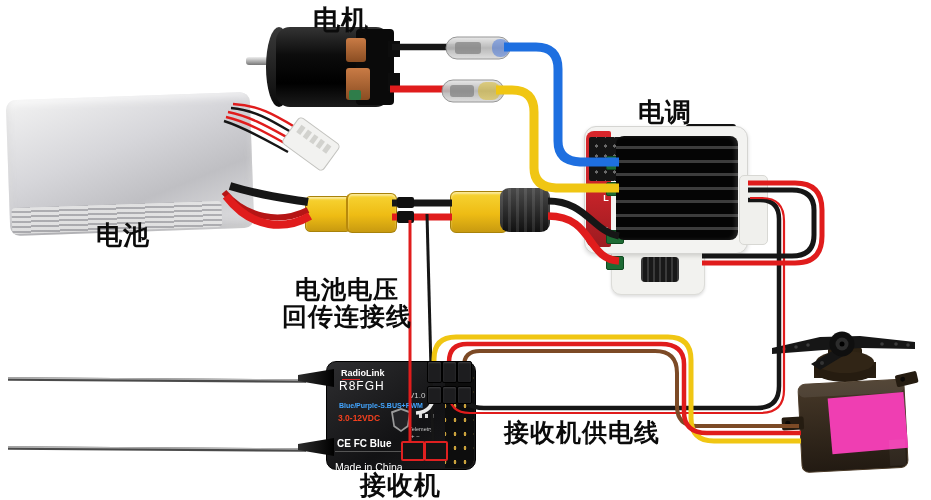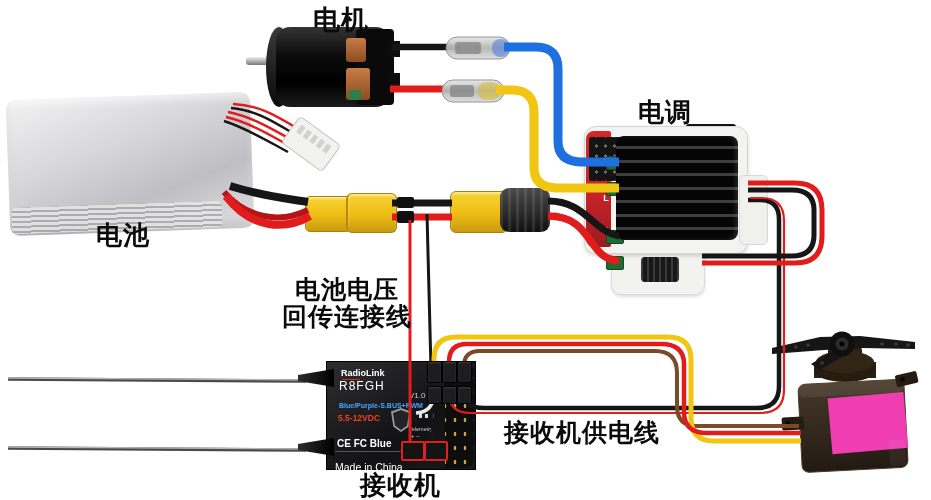--- a/index.html
+++ b/index.html
@@ -43,21 +43,21 @@
     background:repeating-linear-gradient(180deg,#050505 0 10.5px,#3d3d3d 10.5px 13.5px);
     box-shadow:inset -3px 0 4px rgba(255,255,255,.12);}
   .pad{background:#1e6b34;border:1px solid #0f4a20;border-radius:2px;width:16px;height:12px;}
   
   .xt{background:linear-gradient(180deg,#f7d433,var(--xt60-yellow) 55%,#c89a10);
     border:1px solid #a8820a;box-shadow:inset 0 2px 2px rgba(255,255,255,.5);}
   .xt-cap{left:500px;top:188px;width:50px;height:44px;border-radius:9px;
     background:linear-gradient(180deg,#4a4a4a,#101010);
     background-image:repeating-linear-gradient(90deg,rgba(255,255,255,.1) 0 3px,transparent 3px 8px),linear-gradient(180deg,#4a4a4a,#101010);}
   
-  .rx-body{left:326px;top:361px;width:148px;height:107px;border-radius:0;
+  .rx-body{left:326px;top:361px;width:148px;height:107px;border-radius:10px;
     background:linear-gradient(145deg,#2e2e30,#121214 60%,#1a1a1c);border:1px solid #000;color:#fff;}
   .rx-body div{position:absolute;white-space:nowrap;}
   .rx-pins{position:absolute;right:1px;top:1px;width:29px;height:105px;border-radius:0 9px 9px 0;background:#0d0d0d;
     background-image:radial-gradient(#caa23c 1.3px,transparent 1.6px);background-size:10px 14px;background-position:5px 8px;}
   .shield{width:20px;height:24px;background:#9a9a9a;
     clip-path:polygon(50% 0%,100% 15%,88% 78%,50% 100%,12% 78%,0% 15%);}
   .shield>i{position:absolute;left:2px;top:2px;width:16px;height:20px;background:#232326;
     clip-path:polygon(50% 0%,100% 15%,88% 78%,50% 100%,12% 78%,0% 15%);}
   .plug{background:#1d1d1f;border:1px solid #000;border-radius:2px;box-shadow:inset 0 1px 2px rgba(255,255,255,.15);}
   .rx-port{width:20px;height:16px;background:#141414;border:2px solid var(--port-red);border-radius:2px;}
@@ -106,21 +106,21 @@
   <div class="c z1 pad" style="left:606px;top:230px;"></div>
   <div class="c z1 pad" style="left:606px;top:256px;"></div>
   <div class="c z1 heatsink"></div>
 
   <div class="c z1 rx-body">
     <div style="left:14px;top:6px;font-size:9px;font-weight:700;">RadioLink</div>
     <div style="left:15px;top:16.5px;width:18px;height:1.5px;background:var(--port-red);"></div>
     <div style="left:12px;top:17px;font-size:12px;font-weight:400;letter-spacing:1px;">R8FGH</div>
     <div style="left:82px;top:29px;font-size:8px;color:#cfcfcf;">V1.0</div>
     <div style="left:12px;top:40px;font-size:7px;font-weight:700;color:var(--accent-blue-text);">Blue/Purple-S.BUS+PWM</div>
-    <div style="left:11px;top:51px;font-size:8.5px;font-weight:700;color:var(--accent-red-text);">5.5-12VDC</div>
+    <div style="left:11px;top:51px;font-size:8.5px;font-weight:700;color:var(--accent-red-text);">3.0-12VDC</div>
     <div class="shield" style="left:64px;top:46px;">
         <i></i>
       </div>
     <div style="left:92px;top:52px;width:16px;height:4px;background:repeating-linear-gradient(90deg,#ddd 0 3px,transparent 3px 6px);"></div>
     <div style="left:82px;top:64px;font-size:5.5px;color:#ccc;">Telemetry</div>
     <div style="left:84px;top:71px;font-size:6px;color:#ccc;">+  −</div>
     <div style="left:10px;top:76px;font-size:10px;font-weight:700;">CE FC Blue</div>
     <div style="left:8px;top:89px;font-size:10.5px;border-top:1px solid #555;padding-top:9px;">Made in China</div>
     <div class="rx-pins"></div>
   </div>

